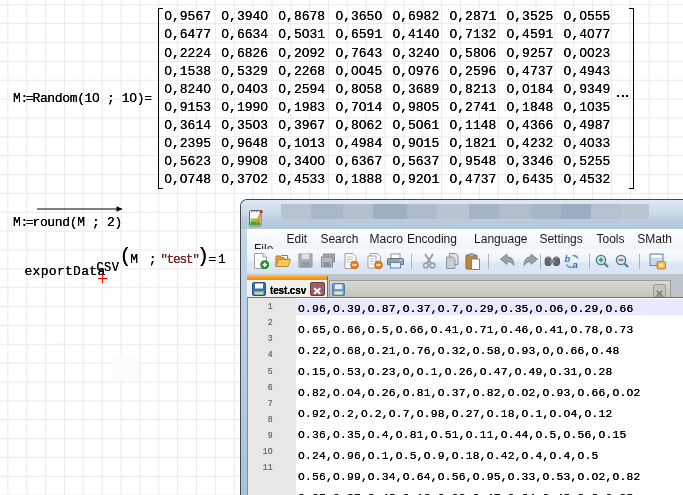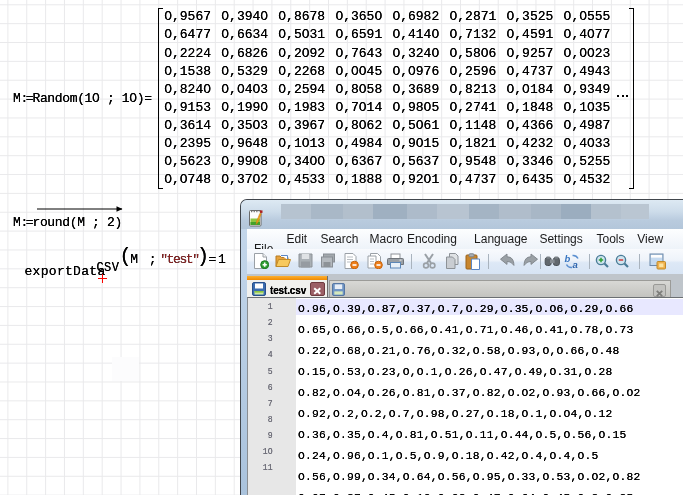--- a/index.html
+++ b/index.html
@@ -90,21 +90,21 @@
     <div style="position:absolute;left:0;top:29px;width:100%;height:20px;background:linear-gradient(#fdfeff,#eef3f9);"></div>
     <div style="position:absolute;left:0;top:29px;width:100%;height:20px;font-size:12px;color:#1a1a1a;">
       <span style="position:absolute;left:13.5px;top:13px;">File</span>
       <span style="position:absolute;left:46px;top:3px;">Edit</span>
       <span style="position:absolute;left:79.9px;top:3px;">Search</span>
       <span style="position:absolute;left:129.1px;top:3px;">Macro</span>
       <span style="position:absolute;left:166.4px;top:3px;">Encoding</span>
       <span style="position:absolute;left:233.6px;top:3px;">Language</span>
       <span style="position:absolute;left:298.9px;top:3px;">Settings</span>
       <span style="position:absolute;left:356px;top:3px;">Tools</span>
-      <span style="position:absolute;left:396.8px;top:3px;">View</span>
+      <span style="position:absolute;left:396.8px;top:3px;">SMath</span>
     </div>
 
     <div id="tbar" style="position:absolute;left:0;top:49px;width:100%;height:24.5px;background:linear-gradient(#f8fafd 0%,#eef3fa 45%,#dde8f6 55%,#d7e4f4 100%);"></div>
     <svg style="position:absolute;left:12.9px;top:53.4px;" width="16" height="16" viewBox="0 0 16 16">
       <path d="M1.5 0.5 h8.5 l3.5 3.5 v11.5 h-12 Z" fill="#fff" stroke="#9aa0a6"></path>
       <path d="M10 0.5 v3.5 h3.5" fill="#f2f2f2" stroke="#9aa0a6"></path>
       <circle cx="11.7" cy="11.7" r="4" fill="#2f9e33" stroke="#1c7a20"></circle>
       <path d="M11.7 9.6 v4.2 M9.6 11.7 h4.2" stroke="#fff" stroke-width="1.6"></path>
     </svg>
     <svg style="position:absolute;left:34.9px;top:53.4px;" width="16" height="16" viewBox="0 0 16 16">

